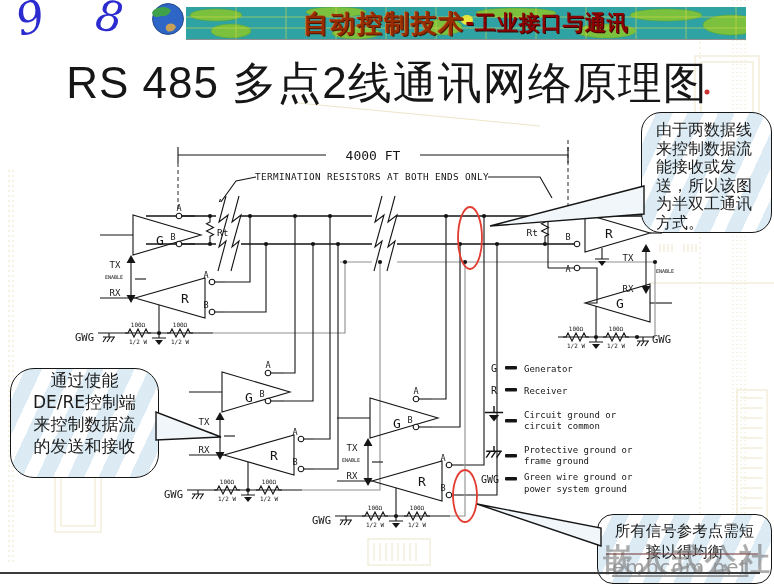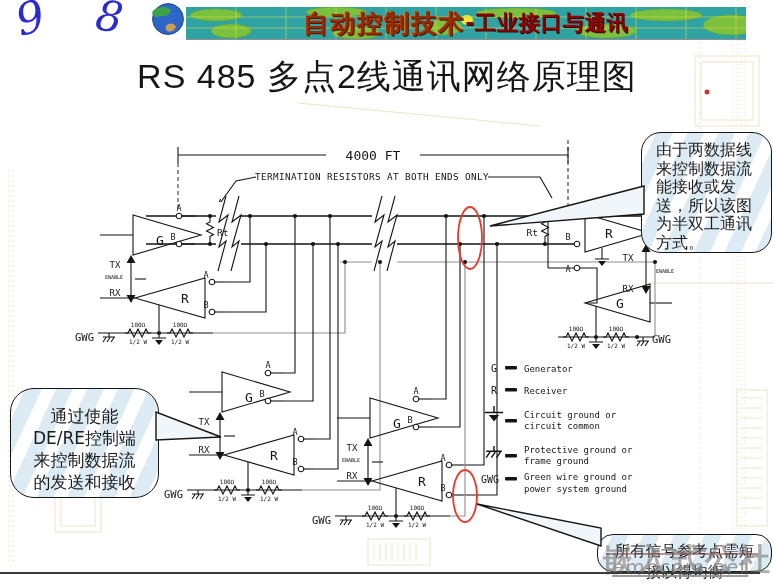--- a/index.html
+++ b/index.html
@@ -9,41 +9,41 @@
   
   #banner{left:186px;top:7px;width:560px;height:32px;z-index:7;border-bottom:1px solid #8f8f8f;}
   #banner-text{left:186px;top:7px;width:560px;height:32px;z-index:8;display:flex;align-items:center;justify-content:center;white-space:nowrap;}
   .bt-main{font-size:25px;font-weight:bold;color:#982c00;letter-spacing:2px;
            text-shadow:1px 1px 0 #4f1600,-1px 0 0 #c9772e;}
   .bt-sub{font-size:21px;font-weight:bold;color:#8e0000;letter-spacing:1px;text-shadow:1px 1px 0 #3d0000;}
   .decor-glyph{z-index:7;color:#2b2bd0;font-family:"DejaVu Serif",serif;font-style:italic;}
   #globe{left:144px;top:0;width:46px;height:40px;z-index:8;}
   
   #slide-title{left:0;top:54px;width:774px;text-align:center;z-index:3;
-    font-size:34px;color:#161616;letter-spacing:1px;font-family:"Liberation Sans",sans-serif;}
+    font-size:44px;color:#161616;letter-spacing:1px;font-family:"Liberation Sans",sans-serif;}
   
   #schematic{left:0;top:0;z-index:2;}
   #schematic path,#schematic line,#schematic polyline{stroke:#151515;stroke-width:1.1;fill:none;}
   #schematic .bus{stroke-width:1.5;}
   #schematic .gy{stroke:#8f8f8f;}
   #schematic .dsh{stroke-dasharray:4 3;stroke:#3a3a3a;}
   #schematic .fil{fill:#151515;stroke:none;}
   #schematic .gap{fill:#ffffff;stroke:none;}
   #schematic .red{stroke:#e23b30;stroke-width:1.8;fill:none;}
   #schematic text{fill:#151515;stroke:none;font-family:"DejaVu Sans Mono",monospace;}
   #schematic rect.bar{fill:#151515;stroke:none;}
   
   .callout{position:absolute;z-index:4;border:1.6px solid #161616;box-sizing:border-box;
     background:repeating-linear-gradient(115deg,rgba(255,255,255,0) 0 13px,rgba(171,207,228,.42) 13px 28px),#fff;
-    color:#1c1c1c;font-family:"DejaVu Sans",sans-serif;margin-top:20px;}
+    color:#1c1c1c;font-family:"DejaVu Sans",sans-serif;}
   #co-right{left:641px;top:112px;width:131px;height:121px;border-radius:20px;
     padding:8px 0 0 14px;font-size:16px;line-height:18.5px;}
   #co-left{left:10px;top:368px;width:149px;height:110px;border-radius:24px;
-    padding-top:16px;text-align:center;font-size:17px;line-height:22px;}
-  #co-bottom{left:597px;top:514px;width:175px;height:38px;border-radius:16px;
+    padding-top:0;text-align:center;font-size:17px;line-height:22px;}
+  #co-bottom{left:597px;top:514px;width:175px;height:70px;border-radius:16px;
     padding-top:6px;text-align:center;font-size:15.5px;line-height:21px;}
   #tails{left:0;top:0;z-index:5;pointer-events:none;}
   #tails polygon{fill:#f0f6f9;stroke:#161616;stroke-width:1.4;}
   
   #wm-name{left:603px;top:515px;z-index:6;font-size:31px;font-weight:bold;letter-spacing:3px;
     color:#787878;opacity:.6;white-space:nowrap;margin-top:24px;}
   #wm-line{left:606px;top:553px;width:152px;height:2px;background:#7c4040;opacity:.55;z-index:6;}
   #wm-site{left:612px;top:555px;z-index:6;font-size:20px;color:#8d8d8d;opacity:.85;letter-spacing:1px;text-decoration:underline;}
   #footer-author{left:1px;top:556px;z-index:7;font-size:12.5px;font-weight:bold;color:#c8962f;}
   #bottom-rule{left:0;top:572px;width:760px;height:2px;background:#3b3b3b;z-index:7;}

